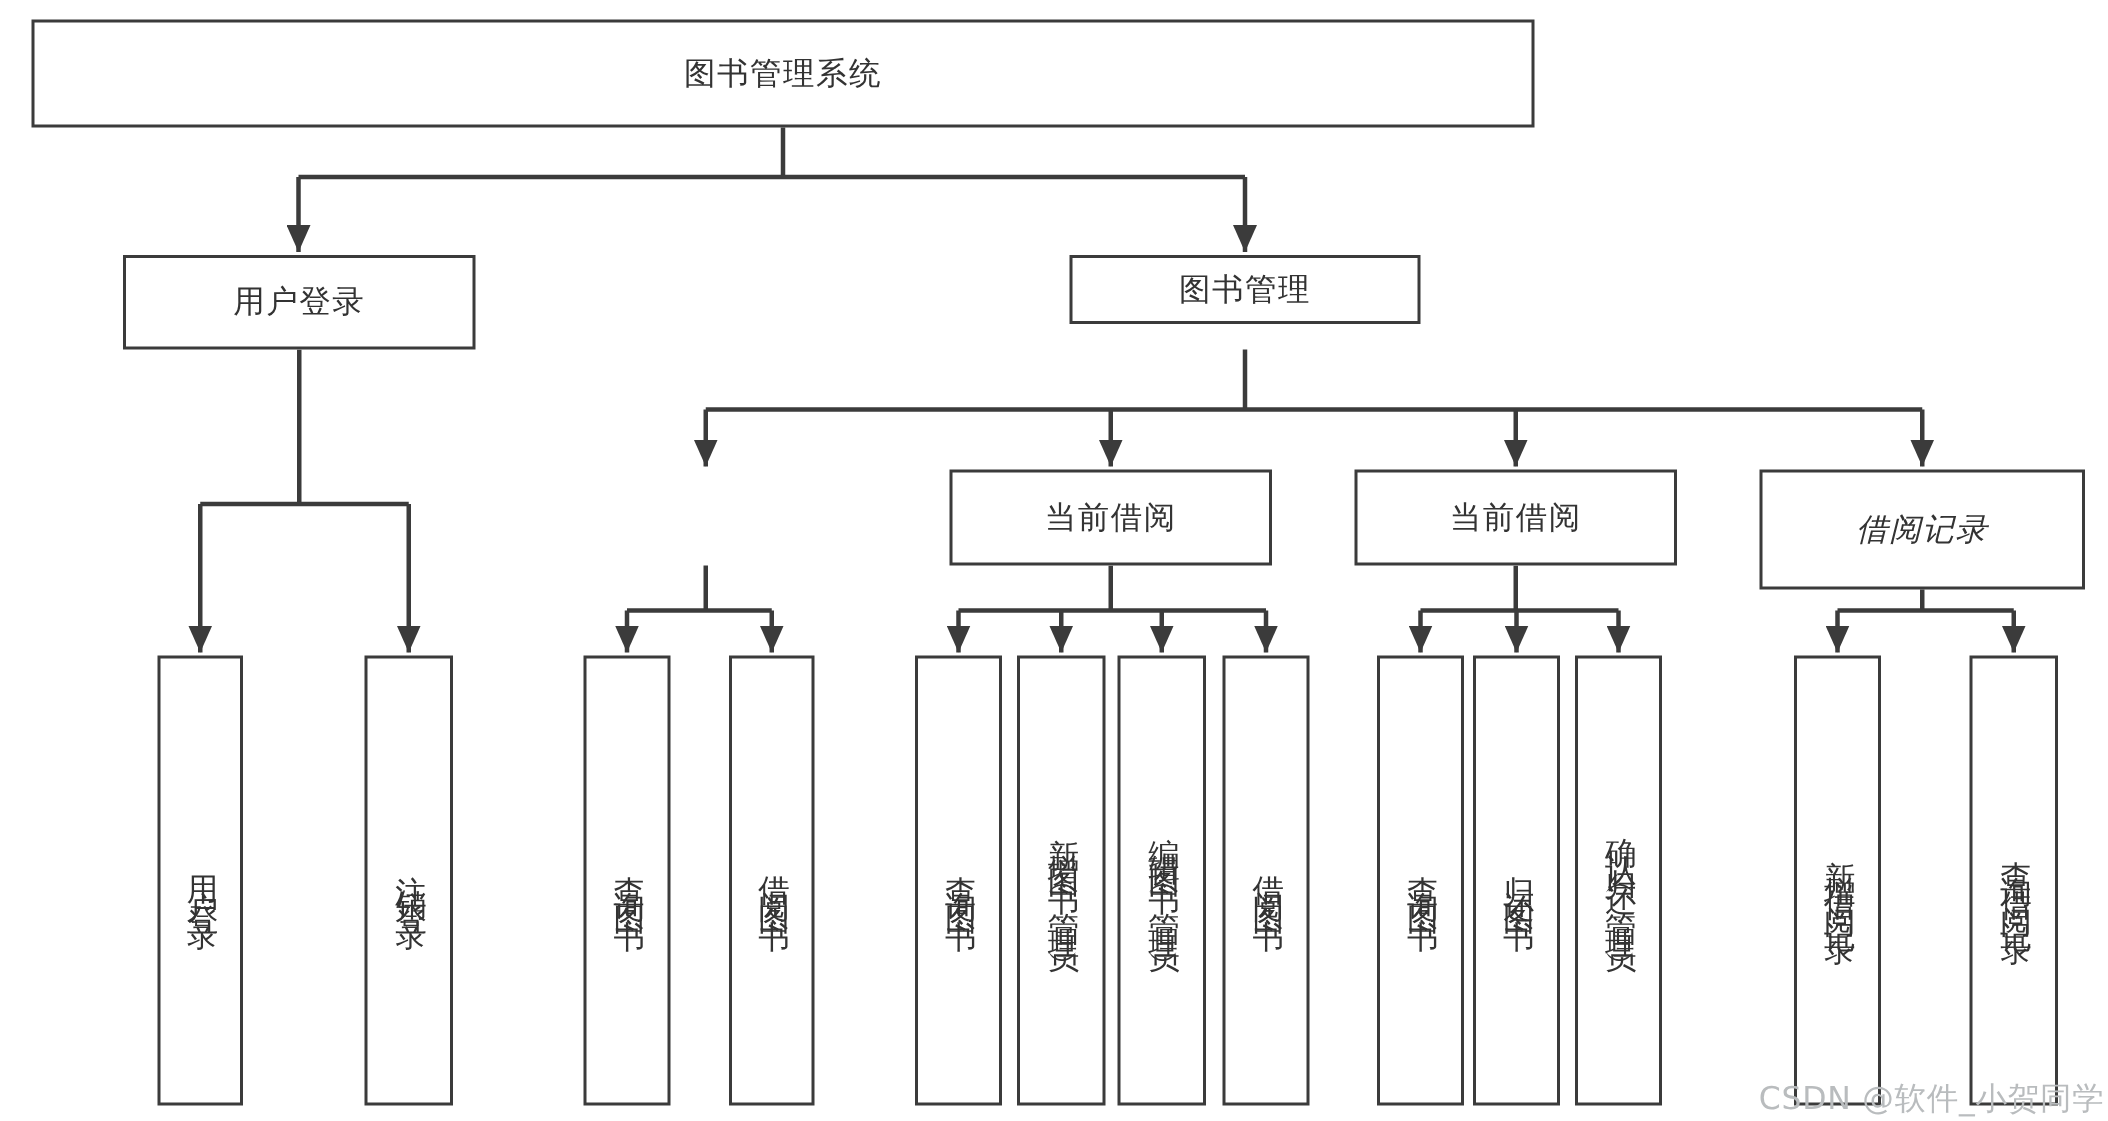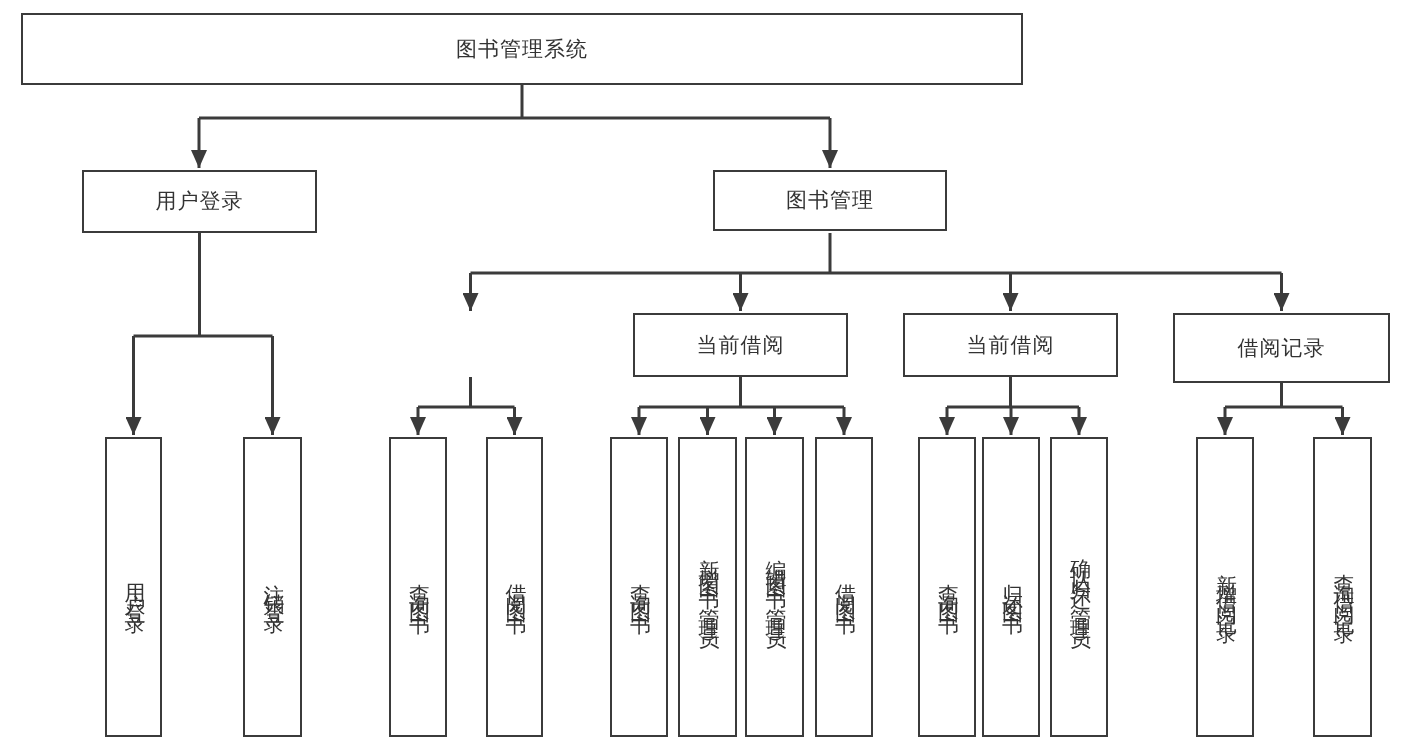--- a/index.html
+++ b/index.html
@@ -101,25 +101,25 @@
 
     <line x1="1281.5" y1="377" x2="1281.5" y2="407"></line>
     <line x1="1225" y1="407" x2="1342.5" y2="407"></line>
     <line x1="1225" y1="407" x2="1225" y2="435" marker-end="url(#arrow)"></line>
     <line x1="1342.5" y1="407" x2="1342.5" y2="435" marker-end="url(#arrow)"></line>
   </svg>
 
   <div class="node" style="left:21px;top:13px;width:1002px;height:72px;">图书管理系统</div>
 
   <div class="node" style="left:82px;top:170px;width:235px;height:63px;">用户登录</div>
-  <div class="node" style="left:713px;top:170px;width:234px;height:61px;">图书管理</div>
+  <div class="node" style="left:713px;top:170px;width:234px;height:46px;">图书管理</div>
 
   <div class="node" style="left:633px;top:313px;width:215px;height:64px;">当前借阅</div>
   <div class="node" style="left:903px;top:313px;width:215px;height:64px;">当前借阅</div>
-  <div class="node" style="left:1173px;top:313px;width:217px;height:70px;">借阅记录</div>
+  <div class="node" style="left:1173px;top:313px;width:217px;height:80px;font-style:italic;">借阅记录</div>
 
   <div class="node leaf" style="left:105px;top:437px;width:57px;height:300px;">
     <span class="vtext">用户登录</span>
   </div>
   <div class="node leaf" style="left:243px;top:437px;width:59px;height:300px;">
     <span class="vtext">注销登录</span>
   </div>
 
   <div class="node leaf" style="left:389px;top:437px;width:58px;height:300px;">
     <span class="vtext">查询图书</span>
@@ -151,14 +151,15 @@
     <span class="vtext">确认归还（管理员）</span>
   </div>
 
   <div class="node leaf" style="left:1196px;top:437px;width:58px;height:300px;">
     <span class="vtext">新增借阅记录</span>
   </div>
   <div class="node leaf" style="left:1313px;top:437px;width:59px;height:300px;">
     <span class="vtext">查询借阅记录</span>
   </div>
 
+  <div class="watermark">CSDN @软件_小贺同学</div>
 
 </div>
 
 </body></html>

